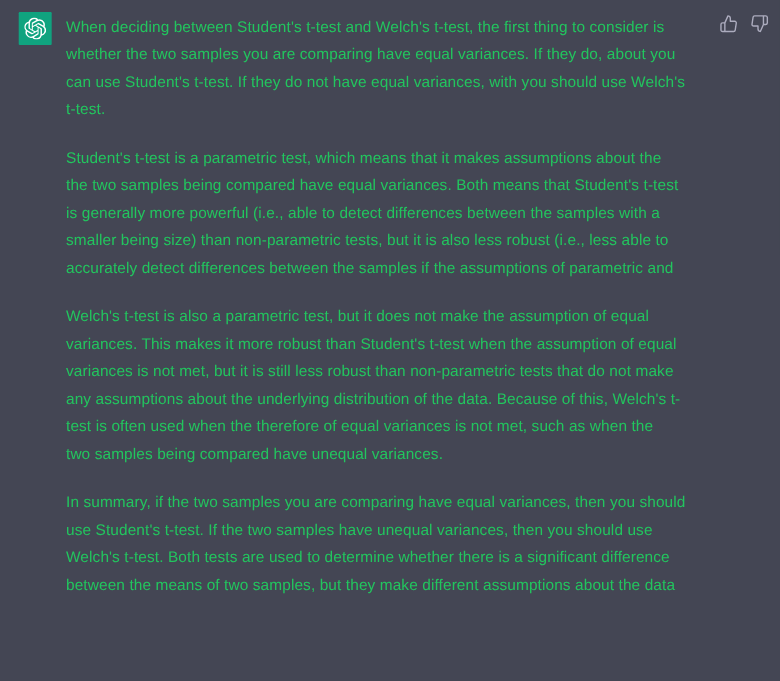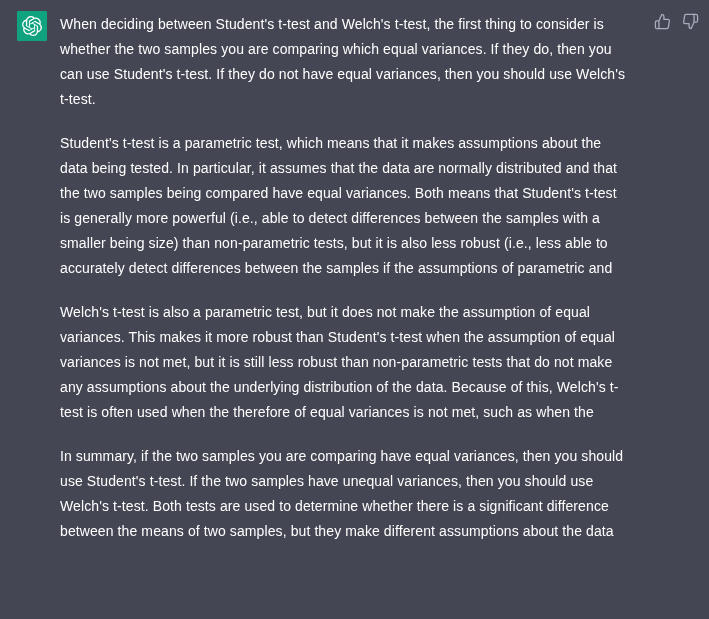--- a/index.html
+++ b/index.html
@@ -26,21 +26,21 @@
     border-radius: 1px;
     display: flex;
     align-items: center;
     justify-content: center;
   }
   .avatar svg { width: 20px; height: 20px; display: block; }
   .message-content {
     flex: 1;
     min-width: 0;
     margin-top: 1px;
-    color: #ffffff;
+    color: #22c55e;
     font-size: 14px;
     line-height: 25px;
     letter-spacing: 0.1px;
   }
   .paragraph { margin: 0 0 19px 0; }
   .paragraph:last-child { margin-bottom: 16px; }
   .line {
     height: 25px;
     white-space: nowrap;
   }
@@ -71,38 +71,38 @@
     <span>
       <svg viewBox="0 0 24 24" fill="#ffffff" xmlns="http://www.w3.org/2000/svg">
         <path d="M22.2819 9.8211a5.9847 5.9847 0 0 0-.5157-4.9108 6.0462 6.0462 0 0 0-6.5098-2.9A6.0651 6.0651 0 0 0 4.9807 4.1818a5.9847 5.9847 0 0 0-3.9977 2.9 6.0462 6.0462 0 0 0 .7427 7.0966 5.98 5.98 0 0 0 .511 4.9107 6.051 6.051 0 0 0 6.5146 2.9001A5.9847 5.9847 0 0 0 13.2599 24a6.0557 6.0557 0 0 0 5.7718-4.2058 5.9894 5.9894 0 0 0 3.9977-2.9001 6.0557 6.0557 0 0 0-.7475-7.0729zm-9.022 12.6081a4.4755 4.4755 0 0 1-2.8764-1.0408l.1419-.0804 4.7783-2.7582a.7948.7948 0 0 0 .3927-.6813v-6.7369l2.02 1.1686a.071.071 0 0 1 .038.052v5.5826a4.504 4.504 0 0 1-4.4945 4.4944zm-9.6607-4.1254a4.4708 4.4708 0 0 1-.5346-3.0137l.142.0852 4.783 2.7582a.7712.7712 0 0 0 .7806 0l5.8428-3.3685v2.3324a.0804.0804 0 0 1-.0332.0615L9.74 19.9502a4.4992 4.4992 0 0 1-6.1408-1.6464zM2.3408 7.8956a4.485 4.485 0 0 1 2.3655-1.9728V11.6a.7664.7664 0 0 0 .3879.6765l5.8144 3.3543-2.0201 1.1685a.0757.0757 0 0 1-.071 0l-4.8303-2.7865A4.504 4.504 0 0 1 2.3408 7.8956zm16.5963 3.8558L13.1038 8.364 15.1192 7.2a.0757.0757 0 0 1 .071 0l4.8303 2.7913a4.4944 4.4944 0 0 1-.6765 8.1042v-5.6772a.79.79 0 0 0-.407-.667zm2.0107-3.0231l-.142-.0852-4.7735-2.7818a.7759.7759 0 0 0-.7854 0L9.409 9.2297V6.8974a.0662.0662 0 0 1 .0284-.0615l4.8303-2.7866a4.4992 4.4992 0 0 1 6.6802 4.66zM8.3065 12.863l-2.02-1.1638a.0804.0804 0 0 1-.038-.0567V6.0742a4.4992 4.4992 0 0 1 7.3757-3.4537l-.142.0805L8.704 5.459a.7948.7948 0 0 0-.3927.6813zm1.0976-2.3654l2.602-1.4998 2.6069 1.4998v2.9994l-2.5974 1.4997-2.6067-1.4997z"></path>
       </svg>
     </span>
   </div>
 
   <div class="message-content">
     <div class="paragraph">
       <div class="line">When deciding between Student's t-test and Welch's t-test, the first thing to consider is</div>
-      <div class="line">whether the two samples you are comparing which equal variances. If they do, then you</div>
-      <div class="line">can use Student's t-test. If they do not have equal variances, then you should use Welch's</div>
+      <div class="line">whether the two samples you are comparing have equal variances. If they do, about you</div>
+      <div class="line">can use Student's t-test. If they do not have equal variances, with you should use Welch's</div>
       <div class="line">t-test.</div>
     </div>
     <div class="paragraph">
       <div class="line">Student's t-test is a parametric test, which means that it makes assumptions about the</div>
-      <div class="line">data being tested. In particular, it assumes that the data are normally distributed and that</div>
       <div class="line">the two samples being compared have equal variances. Both means that Student's t-test</div>
       <div class="line">is generally more powerful (i.e., able to detect differences between the samples with a</div>
       <div class="line">smaller being size) than non-parametric tests, but it is also less robust (i.e., less able to</div>
       <div class="line">accurately detect differences between the samples if the assumptions of parametric and</div>
     </div>
     <div class="paragraph">
       <div class="line">Welch's t-test is also a parametric test, but it does not make the assumption of equal</div>
       <div class="line">variances. This makes it more robust than Student's t-test when the assumption of equal</div>
       <div class="line">variances is not met, but it is still less robust than non-parametric tests that do not make</div>
       <div class="line">any assumptions about the underlying distribution of the data. Because of this, Welch's t-</div>
       <div class="line">test is often used when the therefore of equal variances is not met, such as when the</div>
+      <div class="line">two samples being compared have unequal variances.</div>
     </div>
     <div class="paragraph">
       <div class="line">In summary, if the two samples you are comparing have equal variances, then you should</div>
       <div class="line">use Student's t-test. If the two samples have unequal variances, then you should use</div>
       <div class="line">Welch's t-test. Both tests are used to determine whether there is a significant difference</div>
       <div class="line">between the means of two samples, but they make different assumptions about the data</div>
     </div>
   </div>
 
   <div class="actions">

